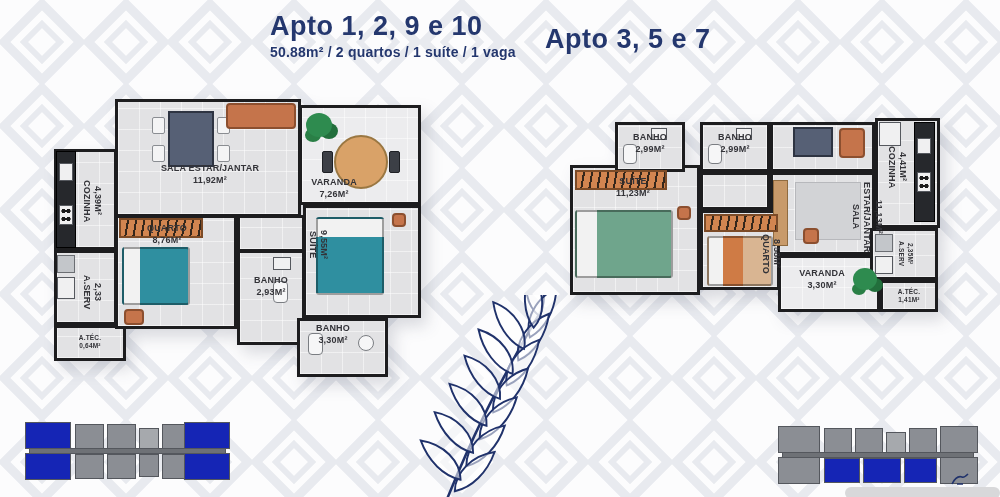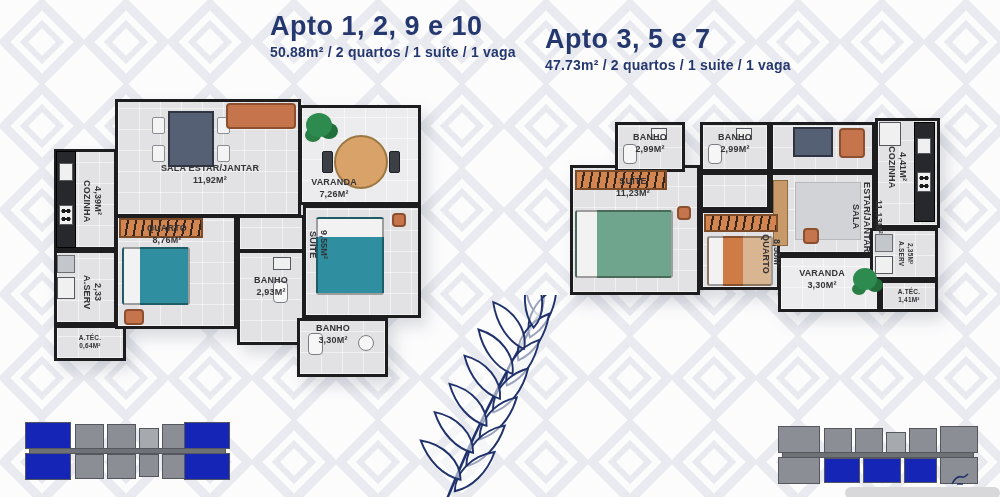--- a/index.html
+++ b/index.html
@@ -72,21 +72,20 @@
     </defs>
     <rect width="1000" height="497" fill="url(#geo)"></rect>
   </svg>
 
   <div class="titleblock" style="left:270px;top:12px;">
     <h1>Apto 1, 2, 9 e 10</h1>
     <div class="sub">50.88m² / 2 quartos / 1 suíte / 1 vaga</div>
   </div>
   <div class="titleblock" style="left:545px;top:25px;">
     <h1>Apto 3, 5 e 7</h1>
-    <div class="sub">47.73m² / 2 quartos / 1 suite / 1 vaga</div>
   </div>
 
   <div class="plan" style="left:40px;top:85px;width:390px;height:312px;">
 
     <div class="room" style="left:75px;top:14px;width:186px;height:118px;"></div>
     <div class="room light" style="left:259px;top:20px;width:122px;height:100px;"></div>
     <div class="room" style="left:14px;top:64px;width:63px;height:101px;"></div>
     <div class="room" style="left:14px;top:165px;width:63px;height:75px;"></div>
     <div class="room" style="left:14px;top:240px;width:72px;height:36px;"></div>
     <div class="room" style="left:75px;top:130px;width:122px;height:114px;"></div>

